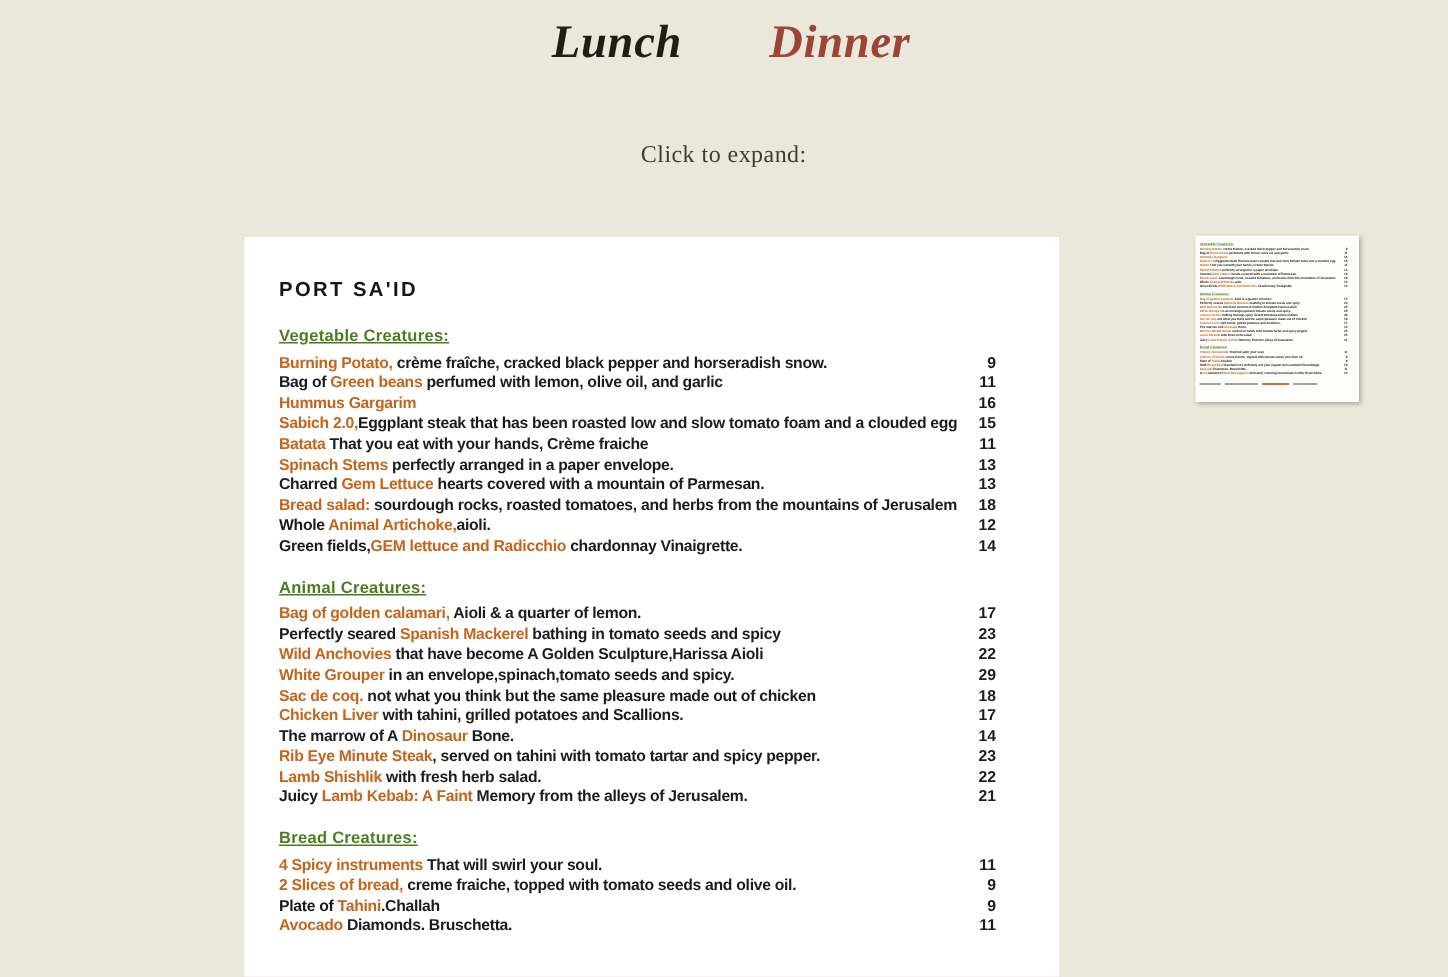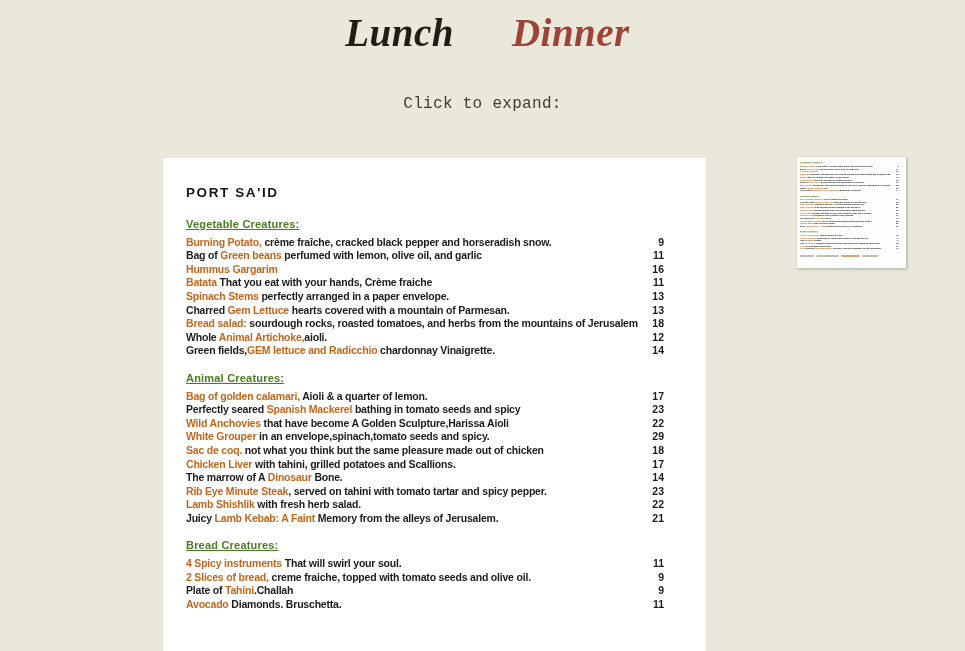--- a/index.html
+++ b/index.html
@@ -14,32 +14,32 @@
   
   .nav {
     position: absolute;
     top: 10px; left: 10px; right: 0;
     display: flex;
     justify-content: center;
     gap: 58px;
     font-family: "Liberation Serif", serif;
     font-style: italic;
     font-weight: 600;
-    font-size: 39px;
+    font-size: 31px;
     color: var(--nav-color, #221D14);
   }
   .nav .tab { cursor: pointer; letter-spacing: 0.5px; }
   .nav .tab.active { color: var(--nav-active, #9E4337); font-style: italic; }
 
   
   .hint {
     position: absolute;
     top: 95px; left: 0; right: 0;
     text-align: center;
-    font-family: Liberation Mono, monospace;
+    font-family: Liberation Serif, serif;
     font-size: 16px;
     color: #403B33;
     letter-spacing: 0.3px;
   }
 
   
   .doc {
     position: absolute;
     left: 163px; top: 158px;
     width: 543px; height: 560px;
@@ -131,20 +131,24 @@
           </div>
           <div class="row">
             <span class="txt"><span>Bag of </span><span class="accent">Green beans</span><span> perfumed with lemon, olive oil, and garlic</span></span>
             <span class="price">11</span>
           </div>
           <div class="row">
             <span class="txt"><span class="accent">Hummus Gargarim</span></span>
             <span class="price">16</span>
           </div>
           <div class="row">
+            <span class="txt"><span class="accent">Sabich 2.0,</span><span>Eggplant steak that has been roasted low and slow tomato foam and a clouded egg</span></span>
+            <span class="price">15</span>
+          </div>
+          <div class="row">
             <span class="txt"><span class="accent">Batata</span><span> That you eat with your hands, Crème fraiche</span></span>
             <span class="price">11</span>
           </div>
           <div class="row">
             <span class="txt"><span class="accent">Spinach Stems</span><span> perfectly arranged in a paper envelope.</span></span>
             <span class="price">13</span>
           </div>
           <div class="row">
             <span class="txt"><span>Charred </span><span class="accent">Gem Lettuce</span><span> hearts covered with a mountain of Parmesan.</span></span>
             <span class="price">13</span>

